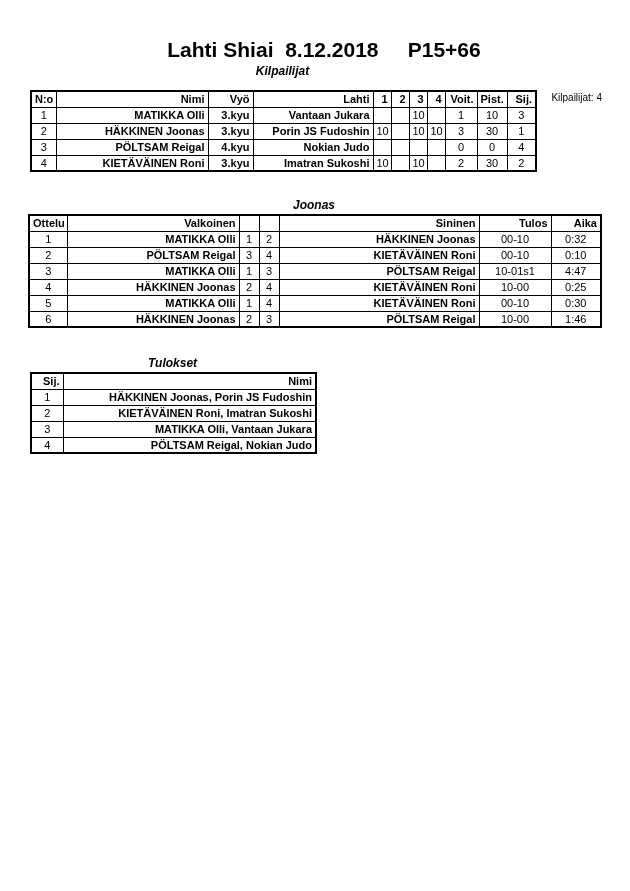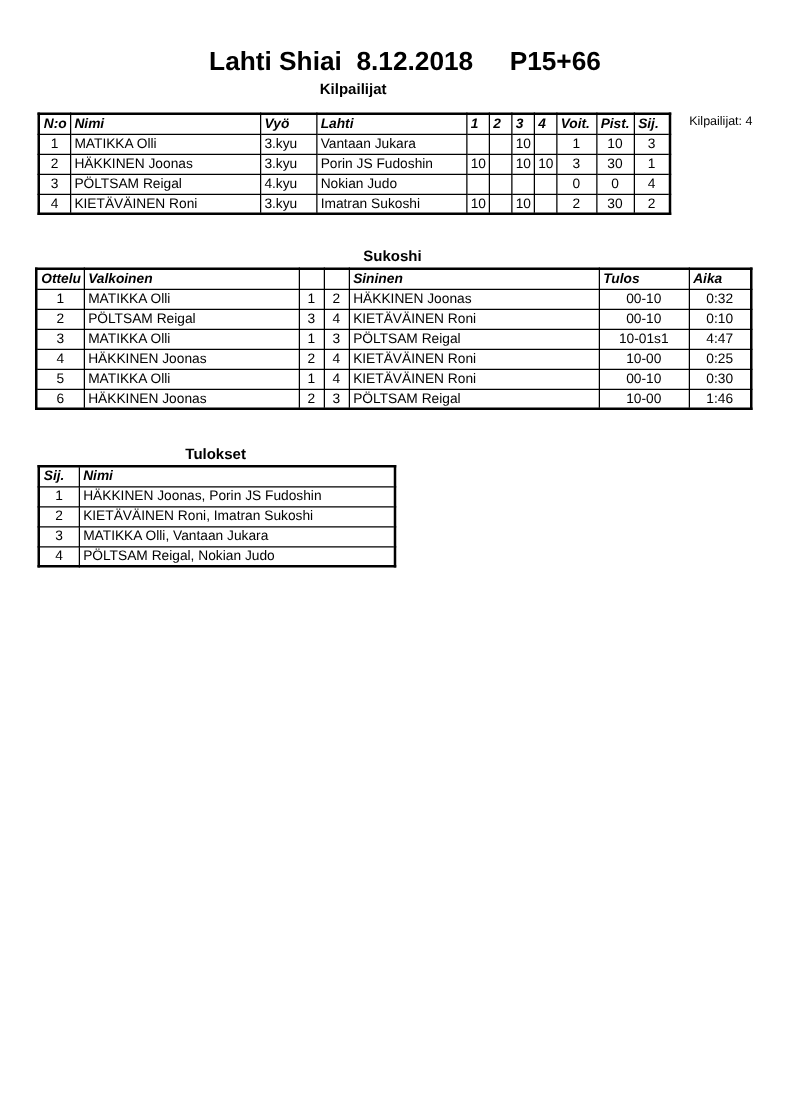--- a/index.html
+++ b/index.html
@@ -29,20 +29,21 @@
     top: 68px;
     right: 28px;
     font-size: 10px;
     margin-top: 24px;
   }
   .section-title {
     position: absolute;
     font-size: 12px;
     font-weight: bold;
     text-align: center;
+    font-style: italic;
   }
   #kilpailijat-title { top: 64px;  left: 30px; width: 505px; }
   #ottelut-title     { top: 198px; left: 28px; width: 572px; }
   #tulokset-title    { top: 356px; left: 30px; width: 285px; }
 
   table {
     position: absolute;
     border-collapse: collapse;
     border: 2px solid #000;
     table-layout: fixed;
@@ -52,24 +53,24 @@
   #tulokset-table    { top: 372px; left: 30px; width: 285px; }
 
   th, td {
     border: 1px solid #000;
     font-size: 11px;
     padding: 1px 3px;
     height: 16px;
     overflow: hidden;
     white-space: nowrap;
   }
-  th { font-weight: bold; text-align: left; font-style: italic; }
+  th { font-weight: bold; text-align: right; }
   td { font-weight: normal; }
   .c { text-align: center; }
-  .l { text-align: left; }
+  .l { text-align: right; font-weight: bold; }
 </style>
 </head>
 <body>
 
 <div class="page-title">Lahti Shiai  8.12.2018     P15+66</div>
 <div class="count-label">Kilpailijat: 4</div>
 
 <div id="kilpailijat-title" class="section-title">Kilpailijat</div>
 
 <table id="kilpailijat-table">
@@ -148,21 +149,21 @@
     <td class="c"></td>
     <td class="c">10</td>
     <td class="c"></td>
     <td class="c">2</td>
     <td class="c">30</td>
     <td class="c">2</td>
   </tr>
 </tbody>
   </table>
 
-<div id="ottelut-title" class="section-title">Sukoshi</div>
+<div id="ottelut-title" class="section-title">Joonas</div>
 
 <table id="ottelut-table">
   <colgroup>
     <col style="width:38px">
       <col style="width:172px">
       <col style="width:20px">
       <col style="width:20px">
     <col style="width:200px">
       <col style="width:72px">
       <col style="width:50px">

